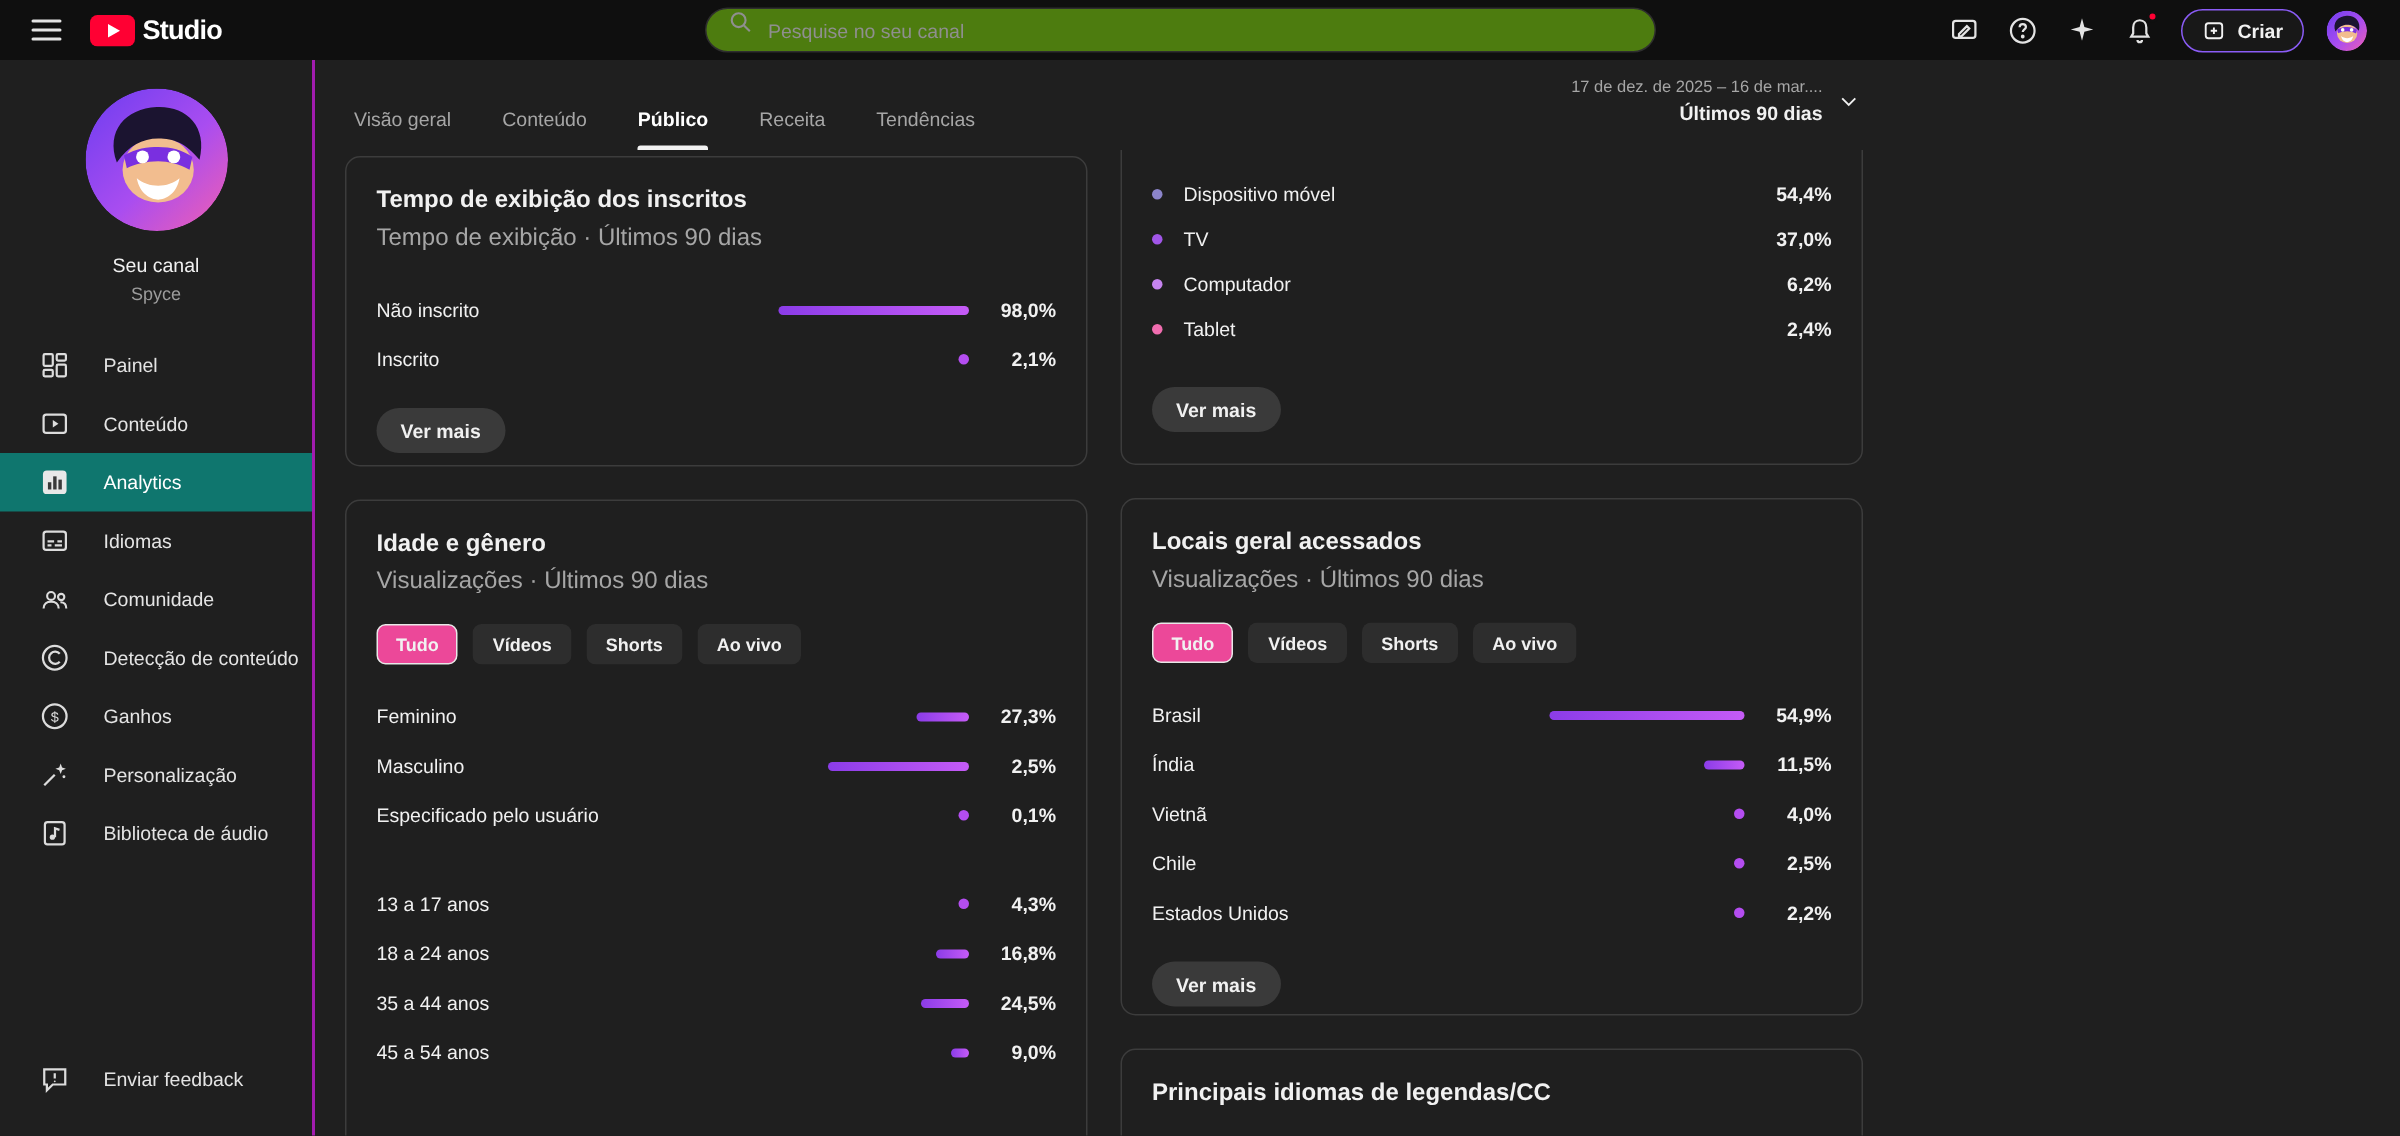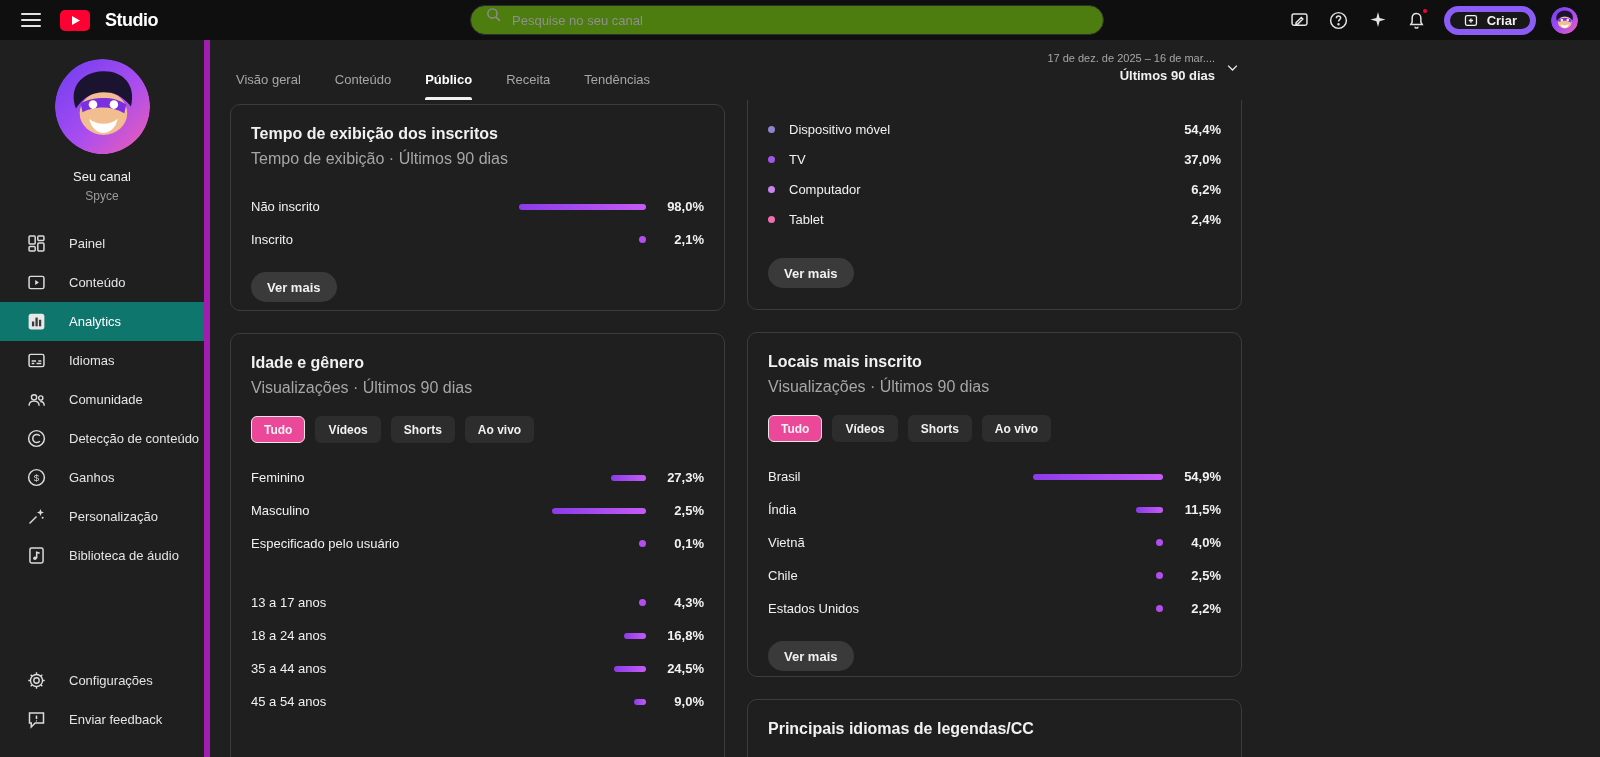--- a/index.html
+++ b/index.html
@@ -10,48 +10,48 @@
     color: #f1f1f1;
   }
 
   
   .topbar {
     position: fixed; top: 0; left: 0; width: 1600px; height: 40px;
     background: #0f0f0f; display: flex; align-items: center; z-index: 50;
   }
   .hamburger { margin-left: 21px; width: 20px; cursor: pointer; background: none; border: none; }
   .hamburger span { display: block; height: 2px; background: #e3e3e3; margin: 4px 0; border-radius: 1px; }
-  .brand { display: flex; align-items: center; gap: 15px; margin-left: 19px; cursor: pointer; }
+  .brand { display: flex; align-items: center; gap: 5px; margin-left: 19px; cursor: pointer; }
   .brand-text { font-size: 18px; font-weight: 700; letter-spacing: -0.5px; color: #fff; }
 
   .searchbar {
     position: absolute; left: 470px; top: 5px; width: 634px; height: 30px;
     background: #4d7c0f; border: 1px solid #2e2e2e; border-radius: 15px;
     display: flex; padding: 0 14px; gap: 10px;
   }
   .searchbar input {
     flex: 1; background: transparent; border: none; outline: none;
     color: #f1f1f1; font-size: 13px; font-family: "Liberation Sans", sans-serif;
   }
   .searchbar input::placeholder { color: #8f8f8f; }
 
   .top-actions { position: absolute; right: 0; top: 0; height: 40px; display: flex; align-items: center; gap: 15px; padding-right: 22px; }
   .icon-btn { width: 24px; height: 24px; display: flex; align-items: center; justify-content: center; cursor: pointer; position: relative; background: none; border: none; }
   .bell-dot { position: absolute; top: -1px; right: 0px; width: 8px; height: 8px; border-radius: 50%; background: #ff0033; border: 2px solid #0f0f0f; }
   .create-btn {
-    height: 29px; border: 6px solid #8b5cf6; border-radius: 15px; background: #181818;
+    height: 29px; border: 1px solid #8b5cf6; border-radius: 15px; background: #181818;
     display: flex; align-items: center; gap: 7px; padding: 0 13px; cursor: pointer;
     color: #f1f1f1; font-size: 13px; font-weight: 700; font-family: "Liberation Sans", sans-serif;
   }
   .avatar-small { width: 27px; height: 27px; border-radius: 50%; overflow: hidden; cursor: pointer; }
 
   
   .sidebar {
     position: fixed; top: 40px; left: 0; width: 210px; bottom: 0;
-    background: #1f1f1f; border-right: 6px solid #a21caf; z-index: 40;
+    background: #1f1f1f; border-right: 2px solid #a21caf; z-index: 40;
   }
   .channel { text-align: center; padding-top: 19px; }
   .avatar-big { width: 95px; height: 95px; border-radius: 50%; overflow: hidden; margin: 0 auto; cursor: pointer; }
   .channel-name { margin-top: 15px; font-size: 13px; color: #f1f1f1; }
   .channel-handle { margin-top: 5px; font-size: 12px; color: #9c9c9c; }
   .nav { margin-top: 21px; }
   .nav-item {
     height: 39px; display: flex; align-items: center; gap: 21px;
     padding-left: 25px; cursor: pointer; color: #e4e4e4; font-size: 13px;
   }
@@ -316,30 +316,20 @@
             <path d="M12.2,15 V8.3 L15.6,9.4"></path>
           </svg>
       </span>
       <span class="nav-label">Biblioteca de áudio</span>
     </div>
   </nav>
 
   <div class="sidebar-footer">
     <div class="nav-item">
       <span class="nav-icon">
-        <svg width="21" height="21" viewBox="0 0 24 24" fill="none" stroke="#dcdcdc" stroke-width="1.6">
-            <circle cx="12" cy="12" r="3.1"></circle>
-            <circle cx="12" cy="12" r="6.9"></circle>
-            <path d="M12,2.6 v2.5 M12,18.9 v2.5 M2.6,12 h2.5 M18.9,12 h2.5 M5.4,5.4 l1.7,1.7 M16.9,16.9 l1.7,1.7 M18.6,5.4 l-1.7,1.7 M7.1,16.9 l-1.7,1.7"></path>
-          </svg>
-      </span>
-      <span class="nav-label">Configurações</span>
-    </div>
-    <div class="nav-item">
-      <span class="nav-icon">
         <svg width="21" height="21" viewBox="0 0 24 24" fill="none" stroke="#dcdcdc" stroke-width="1.7">
             <path d="M4,4.5 H20 V16 H10.5 L6,20.5 V16 H4 Z"></path>
             <path d="M12,7.5 v4"></path>
             <circle cx="12" cy="13.6" r="0.7" fill="#dcdcdc" stroke="none"></circle>
           </svg>
       </span>
       <span class="nav-label">Enviar feedback</span>
     </div>
   </div>
 </aside>
@@ -476,21 +466,21 @@
         </div>
         <div class="legend-row">
           <span class="legend-dot" style="background: rgb(240, 109, 175);"></span>
           <span class="legend-label">Tablet</span>
           <span class="stat-value">2,4%</span>
         </div>
         <button class="btn-more devices">Ver mais</button>
       </div>
 
       <div class="card card-locations">
-        <div class="card-title">Locais mais inscrito</div>
+        <div class="card-title">Locais geral acessados</div>
         <div class="card-subtitle">Visualizações · Últimos 90 dias</div>
         <div class="chips">
           <div class="chip active">Tudo</div>
           <div class="chip">Vídeos</div>
           <div class="chip">Shorts</div>
           <div class="chip">Ao vivo</div>
         </div>
         <div class="rows">
           <div class="stat-row">
             <span class="stat-label">Brasil</span>

